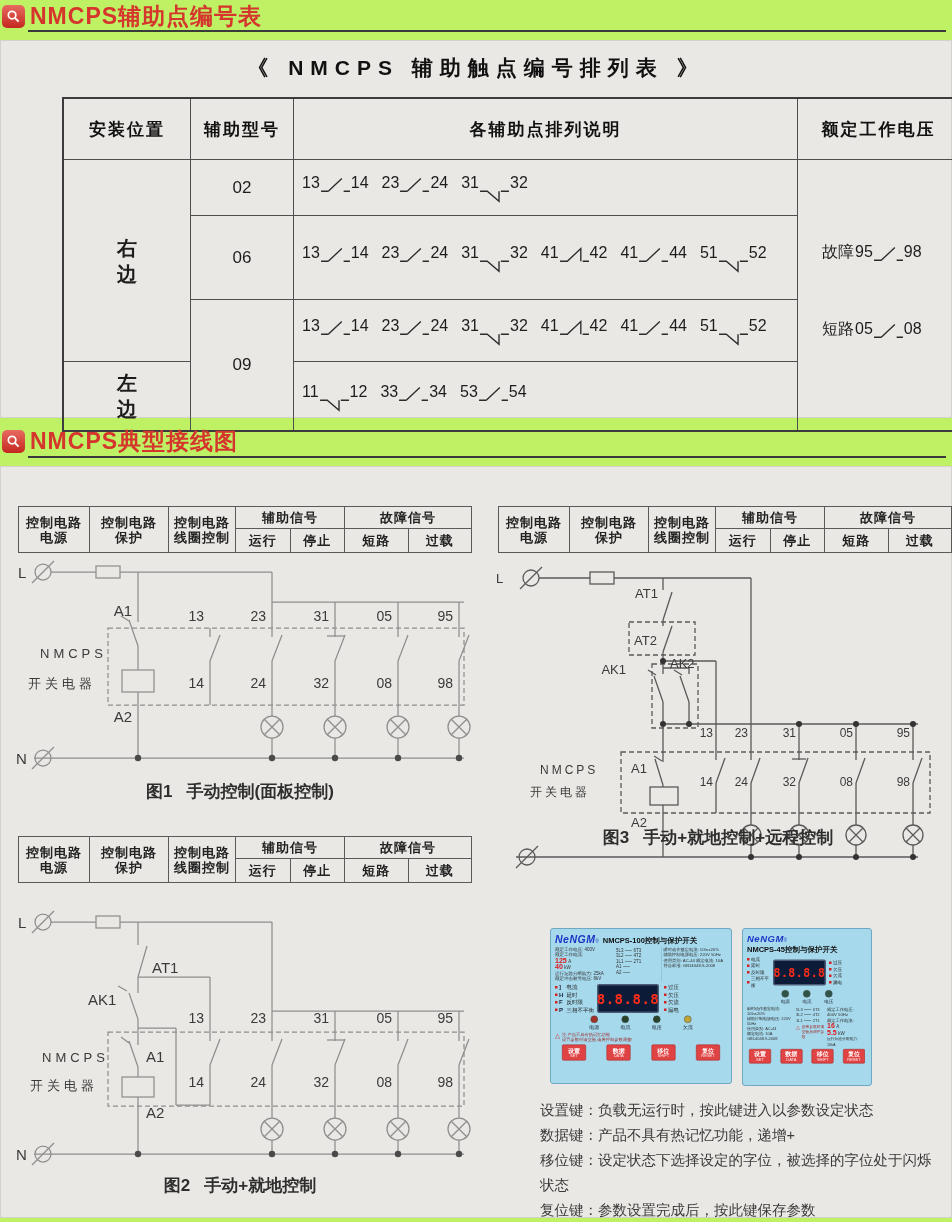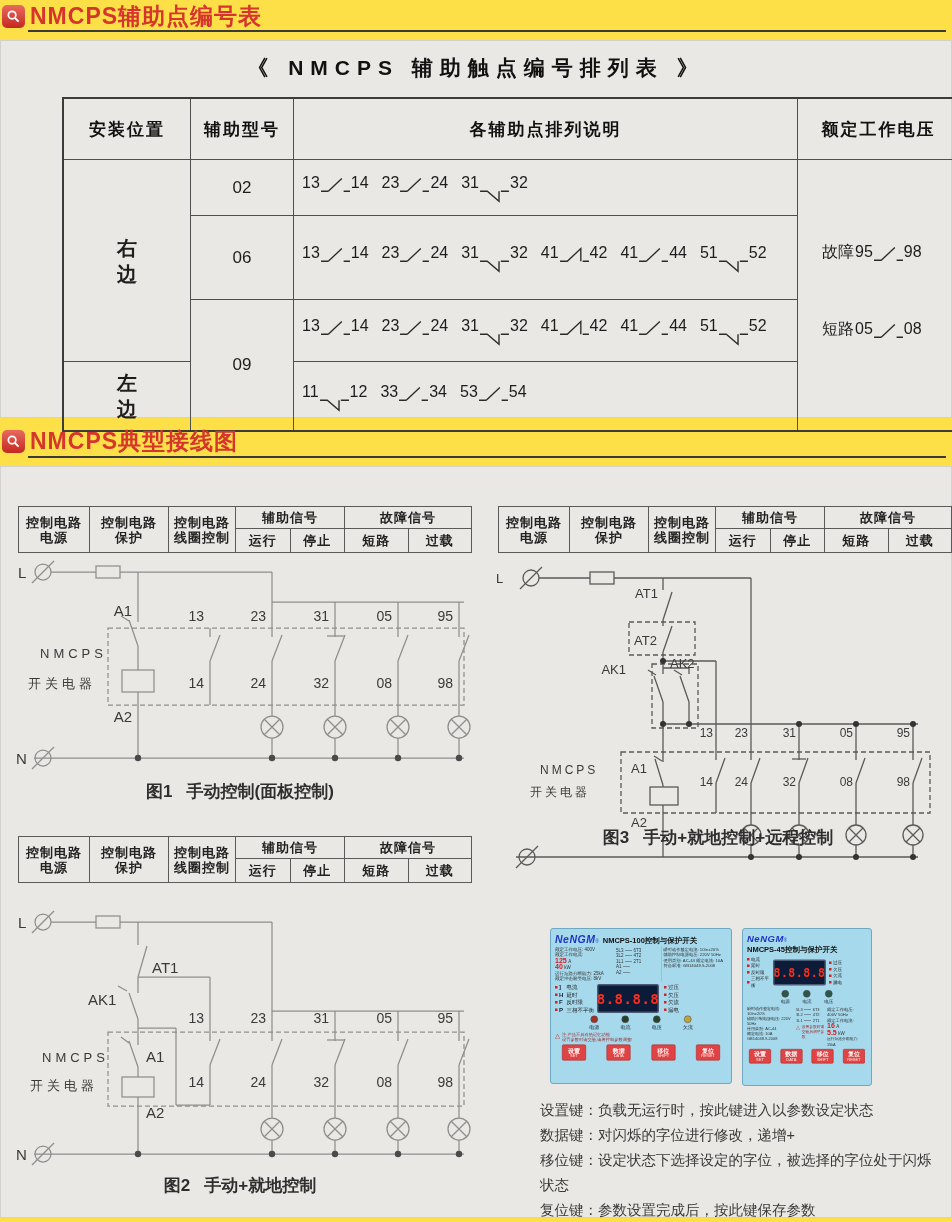--- a/index.html
+++ b/index.html
@@ -1,16 +1,16 @@
 <!DOCTYPE html>
 <html><head>
 <meta charset="utf-8">
 <style>
   html,body{margin:0;padding:0;background:#fff;}
-  #app{position:relative;width:952px;height:1222px;background:#fde047;overflow:hidden;
+  #app{position:relative;width:952px;height:1222px;background:#bef264;overflow:hidden;
        font-family:"Liberation Sans","DejaVu Sans",sans-serif;color:#1d1d1d;}
 
   
   .sec-header{position:absolute;left:2px;display:flex;align-items:center;height:28px;}
   .sec-icon{width:23px;height:23px;border-radius:5px;background:linear-gradient(#e86a60,#c4281f);
             display:flex;align-items:center;justify-content:center;margin-right:5px;flex:0 0 auto;}
   .sec-title{font-size:23px;font-weight:600;color:#d5352c;letter-spacing:1px;}
   .divider{position:absolute;left:28px;right:6px;height:2px;background:#3a3a3a;}
 
   
@@ -814,18 +814,18 @@
         <div class="dbtn">
             <span class="cn">复位</span>
             <span class="en">RESET</span>
           </div>
       </div>
     </div>
   </div>
 
   <div class="key-notes">
     <div>设置键：负载无运行时，按此键进入以参数设定状态</div>
-    <div>数据键：对闪烁的字位进行修改，递增+</div>
+    <div>数据键：产品不具有热记忆功能，递增+</div>
     <div>移位键：设定状态下选择设定的字位，被选择的字位处于闪烁状态</div>
     <div>复位键：参数设置完成后，按此键保存参数</div>
   </div>
 
 </div>
 
 </body></html>

